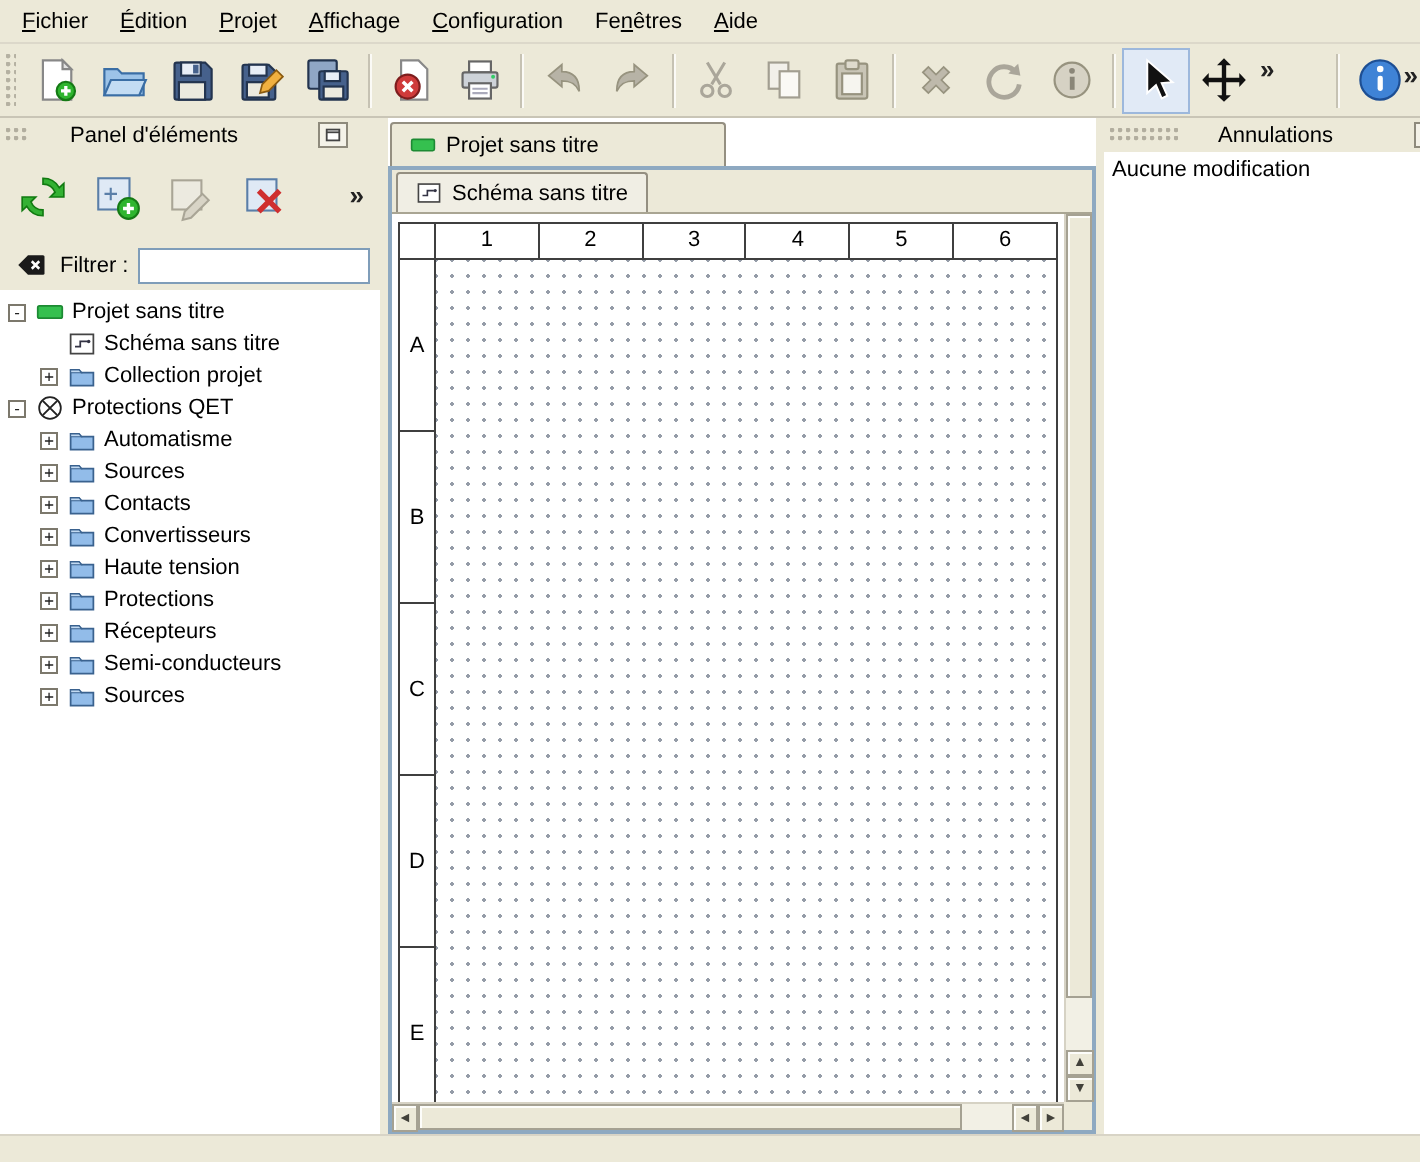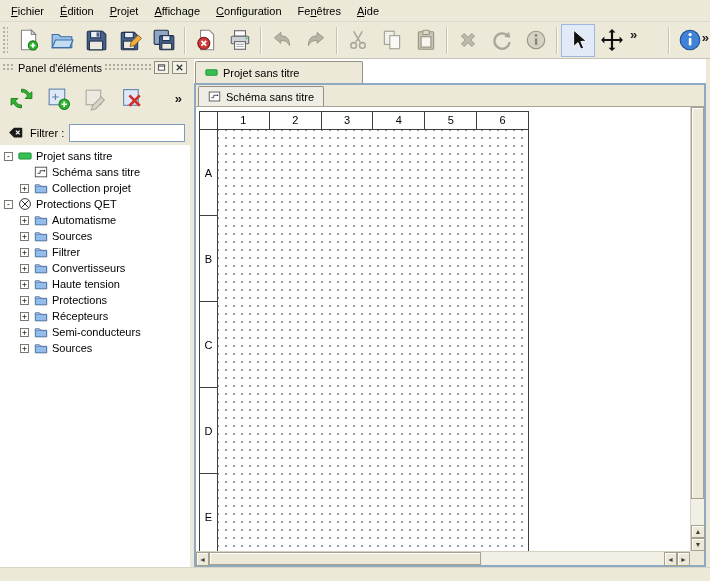--- a/index.html
+++ b/index.html
@@ -25,21 +25,21 @@
   .toolbar-ext { position:absolute; right:1px; top:9px; }
   .chev { font-size:13px; font-weight:bold; color:#222; line-height:1; font-family:"Liberation Sans",sans-serif; }
 
   
   .main { display:flex; height:508px; }
   .splitter { width:4px; flex:0 0 auto; }
 
   .dock { display:flex; flex-direction:column; background:#ece9d8; }
   .dock-left { width:190px; flex:0 0 auto; }
   .dock-right { width:158px; flex:0 0 auto; }
-  .dock-header { height:17px; display:flex; align-items:center; padding:0 3px; gap:3px; }
+  .dock-header { height:17px; display:flex; align-items:center; padding:0 3px; gap:20px; }
   .grip { height:8px; background-image:radial-gradient(circle at 1px 1px,#b2ae9f 1px,transparent 1.35px); background-size:4px 4px; }
   .grip-a { flex:0 0 12px; }
   .grip-b { flex:1; }
   .dock-right .grip-a { flex:0 0 34px; }
   .dock-title { white-space:nowrap; }
   .dock-btn { width:15px; height:13px; border:1px solid #8e8a7c; background:#f4f2e8; display:flex; align-items:center; justify-content:center; flex:0 0 auto; }
   .dock-btn svg { width:9px; height:9px; display:block; }
 
   
   .panel-toolbar { height:44px; display:flex; align-items:center; padding:0 6px; gap:6px; }
@@ -429,21 +429,21 @@
         <div class="tree-row" style="padding-left: 20px;">
           <span class="exp-slot">
             <span class="expander">+</span>
           </span>
           <span class="tree-icon">
             <svg viewBox="0 0 16 16">
               <path d="M1.5 13.5v-9h4.8l1.4 1.6h6.8v7.4z" fill="#92bce9" stroke="#3a628f"></path>
               <path d="M1.5 6.1h6.2L6.3 4.5H1.5z" fill="#c2daf2" stroke="#3a628f" stroke-width="0.6"></path>
             </svg>
           </span>
-          <span class="tree-label">Filtrer</span>
+          <span class="tree-label">Contacts</span>
         </div>
         <div class="tree-row" style="padding-left: 20px;">
           <span class="exp-slot">
             <span class="expander">+</span>
           </span>
           <span class="tree-icon">
             <svg viewBox="0 0 16 16">
               <path d="M1.5 13.5v-9h4.8l1.4 1.6h6.8v7.4z" fill="#92bce9" stroke="#3a628f"></path>
               <path d="M1.5 6.1h6.2L6.3 4.5H1.5z" fill="#c2daf2" stroke="#3a628f" stroke-width="0.6"></path>
             </svg>
@@ -576,16 +576,41 @@
           <div class="sbtn">◄</div>
           <div class="sbtn">►</div>
         </div>
         <div class="scorner"></div>
       </div>
     </div>
   </div>
 
   <div class="splitter"></div>
 
+  <div class="dock dock-right">
+    <div class="dock-header">
+      <div class="grip grip-a"></div>
+      <div class="dock-title">Annulations</div>
+      <div class="grip grip-b"></div>
+      <div class="dock-btn">
+          <span class="icon">
+            <svg viewBox="0 0 10 10">
+              <rect x="1.5" y="2" width="7" height="6" fill="#fff" stroke="#444"></rect>
+              <path d="M1.5 3.5h7" stroke="#444"></path>
+            </svg>
+          </span>
+        </div>
+      <div class="dock-btn">
+          <span class="icon">
+            <svg viewBox="0 0 10 10">
+              <path d="M2 2l6 6M8 2L2 8" stroke="#333" stroke-width="1.4"></path>
+            </svg>
+          </span>
+        </div>
+    </div>
+    <div class="undo-list">
+      <div>Aucune modification</div>
+    </div>
+  </div>
 
 </div>
 
 <div class="statusbar"></div>
 
 </body></html>

